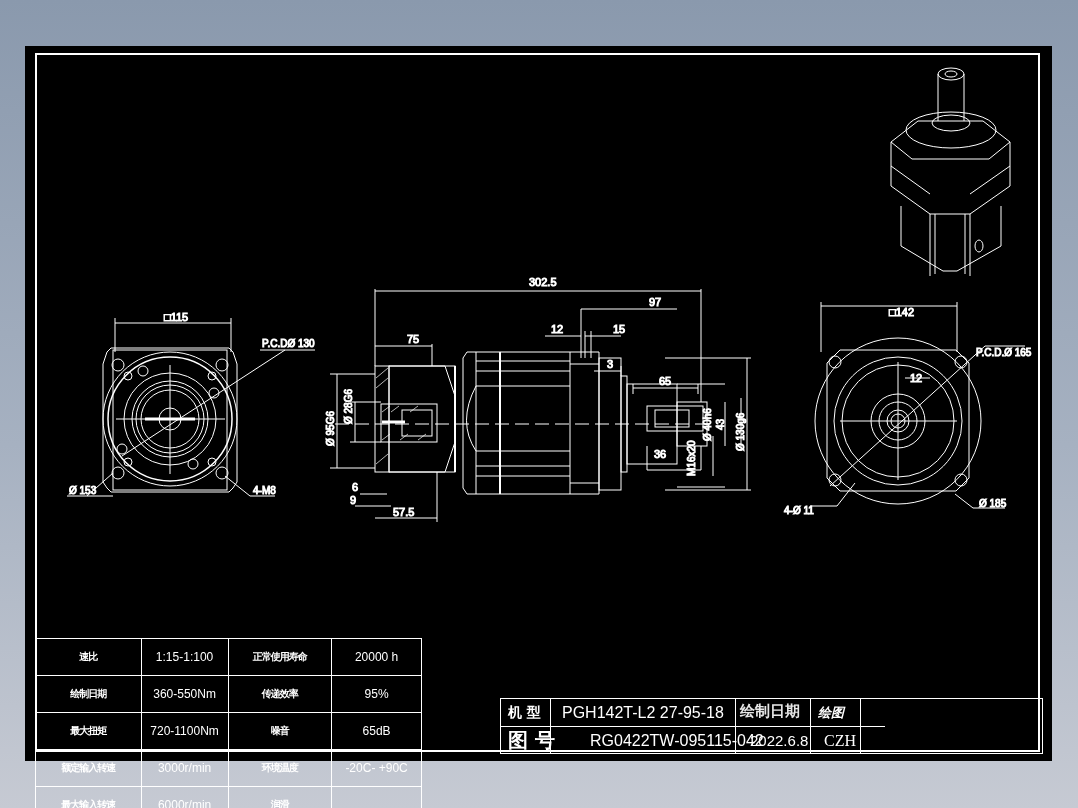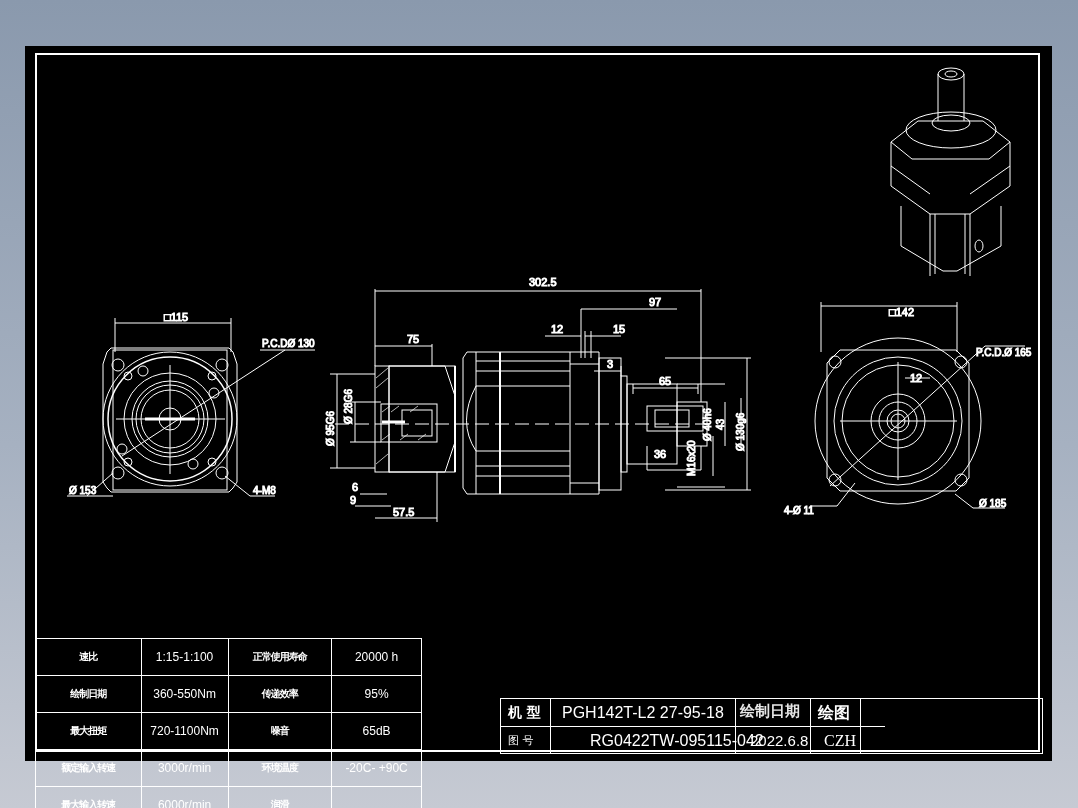--- a/index.html
+++ b/index.html
@@ -261,24 +261,24 @@
       <td class="val"></td>
     </tr>
   </tbody>
     </table>
 
   <div id="title-block">
     <div class="tb-row" style="top:0;width:543px;">
       <div class="tb-cell" style="left:8px;font-weight:bold;font-size:14px;font-family:'DejaVu Sans',sans-serif;">机 型</div>
       <div class="tb-cell" style="left:62px;font-size:16px;font-family:'Liberation Sans',sans-serif;">PGH142T-L2   27-95-18</div>
       <div class="tb-cell" style="left:240px;font-weight:bold;font-size:15px;font-family:Liberation Mono, monospace;opacity:.9;">绘制日期</div>
-      <div class="tb-cell" style="left:318px;font-weight:bold;font-size:16px;font-family:'DejaVu Sans',sans-serif;">绘图</div>
+      <div class="tb-cell" style="left:318px;font-weight:bold;font-size:13px;font-family:'DejaVu Sans',sans-serif;font-style:italic;">绘图</div>
     </div>
     <div class="tb-row" style="top:28px;width:385px;">
-      <div class="tb-cell" style="left:8px;font-weight:normal;font-size:11px;font-family:'DejaVu Sans',sans-serif;">图 号</div>
+      <div class="tb-cell" style="left:8px;font-weight:bold;font-size:20px;font-family:'DejaVu Sans',sans-serif;">图 号</div>
       <div class="tb-cell" style="left:90px;font-size:16px;font-family:'Liberation Sans',sans-serif;">RG0422TW-095115-042</div>
       <div class="tb-cell" style="left:250px;font-size:15px;font-family:'Liberation Sans',sans-serif;">2022.6.8</div>
       <div class="tb-cell" style="left:324px;font-size:16px;font-family:Liberation Serif, serif;">CZH</div>
     </div>
     <div class="tb-row" style="top:55px;width:543px;"></div>
     <div class="vline" style="left:0;height:56px;"></div>
     <div class="vline" style="left:50px;height:56px;"></div>
     <div class="vline" style="left:235px;height:56px;"></div>
     <div class="vline" style="left:310px;height:56px;"></div>
     <div class="vline" style="left:360px;height:56px;"></div>

